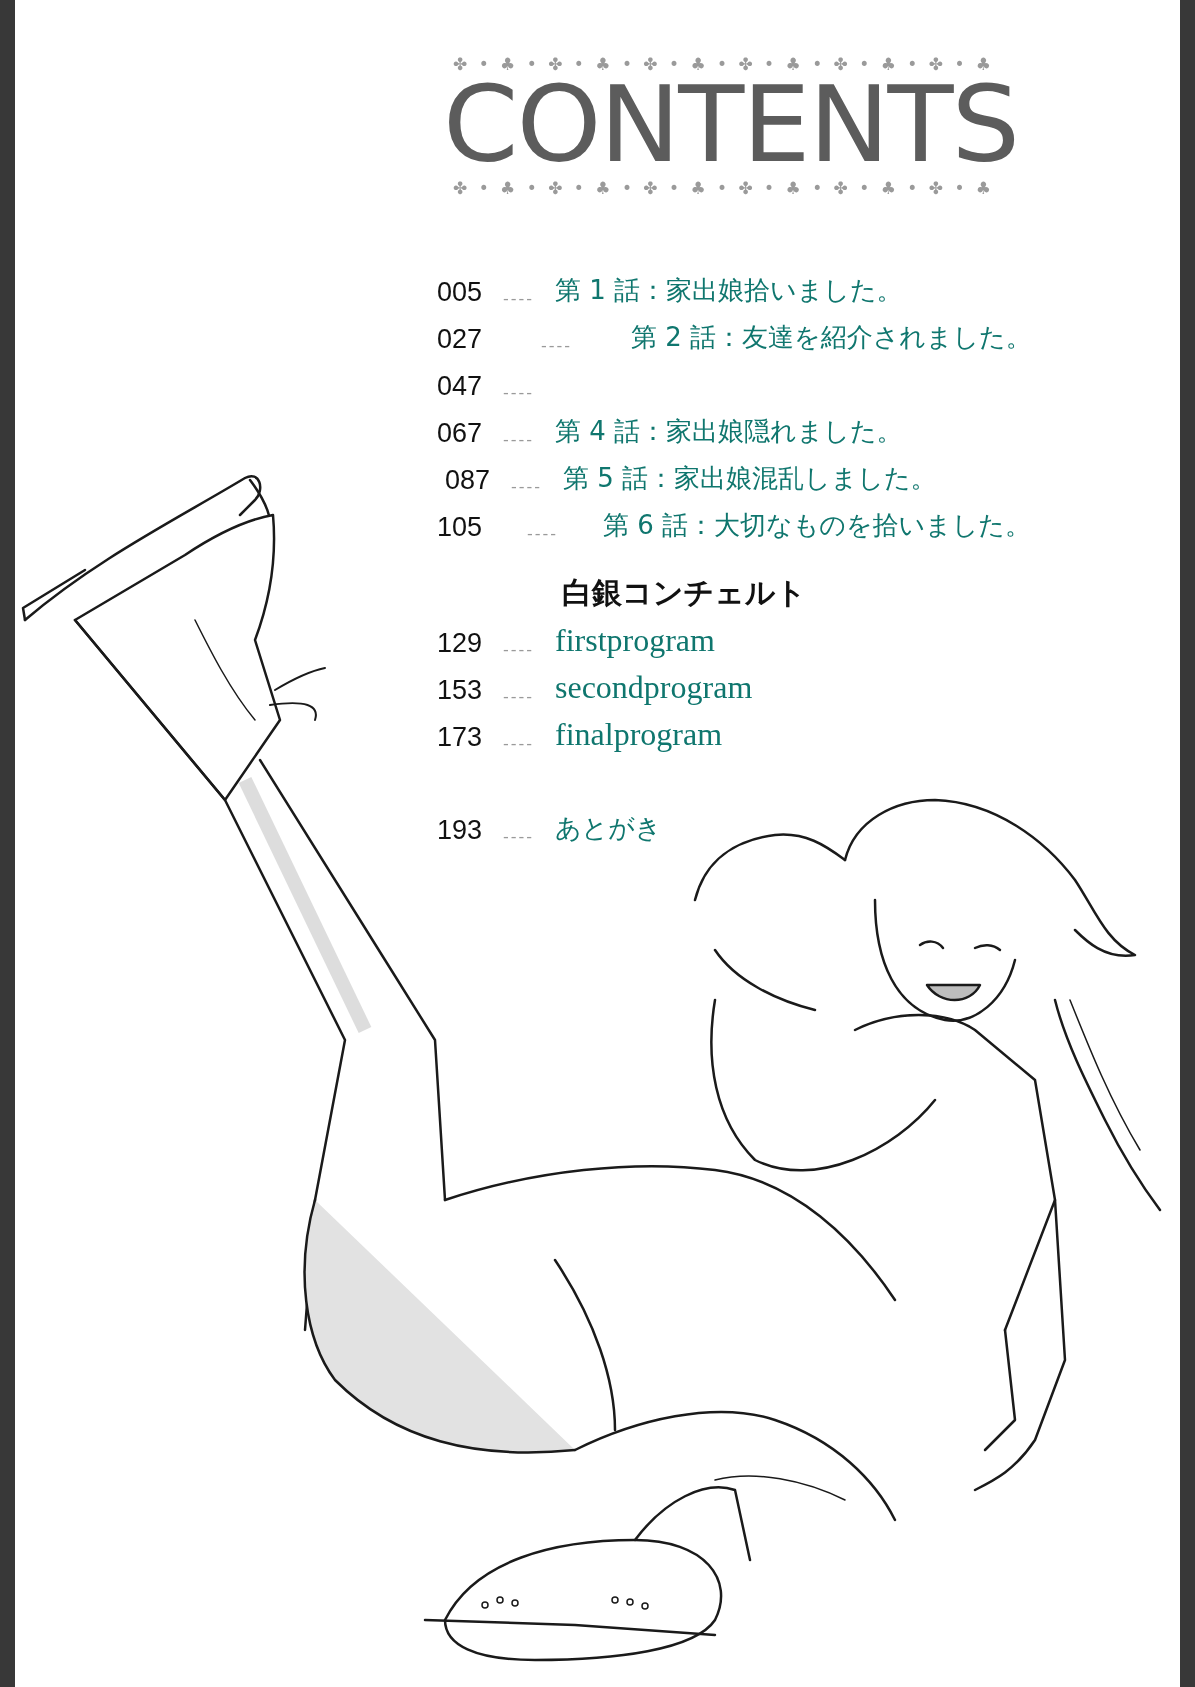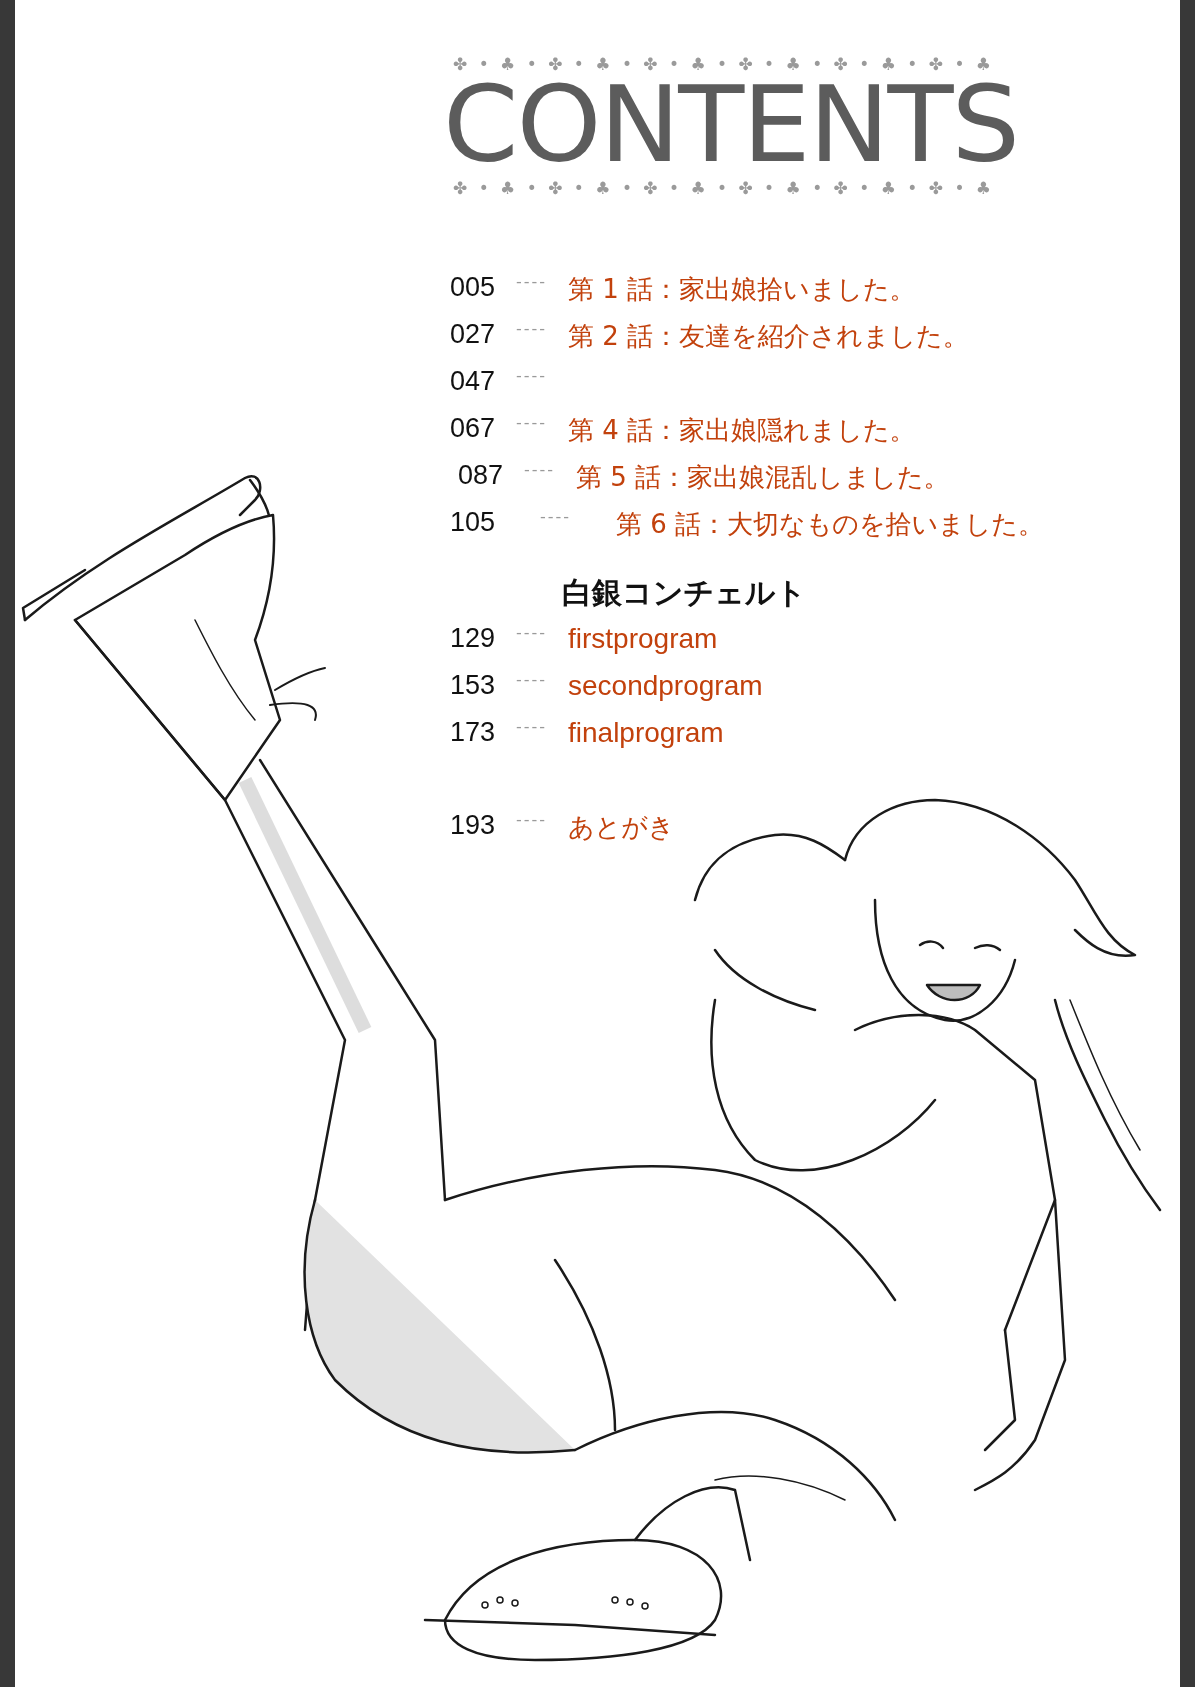--- a/index.html
+++ b/index.html
@@ -23,25 +23,25 @@
     position: absolute; left: 428px; top: 70px; width: 560px; height: 110px;
     font-family: "DejaVu Sans", sans-serif; font-size: 106px; font-weight: normal;
     color: #5c5c5c; letter-spacing: -2px; line-height: 110px;
     transform: scaleX(1.02); transform-origin: left;
   }
 
   .section-title {
     position: absolute; font-weight: bold; font-size: 30px; color: #111;
     font-family: "DejaVu Sans", sans-serif; white-space: nowrap;
   }
-  .toc-row { position: absolute; left: 435px; height: 36px; display: flex; align-items: flex-start; white-space: nowrap; }
+  .toc-row { position: absolute; left: 422px; height: 36px; display: flex; align-items: flex-end; white-space: nowrap; }
   .toc-row .page-num { width: 56px; font-size: 27px; color: #111; font-family: "Liberation Sans", sans-serif; }
   .toc-row .leader { width: 62px; color: #9a9a9a; font-size: 16px; letter-spacing: 2px; padding-left: 10px; box-sizing: border-box; }
-  .toc-row .entry { font-size: 26px; color: #c2410c; font-family: "DejaVu Sans", sans-serif; }
-  .toc-row .entry.latin { font-family: Liberation Sans, sans-serif; font-size: 28px; }
+  .toc-row .entry { font-size: 26px; color: #0f766e; font-family: "DejaVu Sans", sans-serif; }
+  .toc-row .entry.latin { font-family: Liberation Serif, serif; font-size: 32px; }
 
   .illustration { position: absolute; left: 0; top: 0; width: 1165px; height: 1687px; pointer-events: none; }
 </style>
 </head>
 <body>
 
 <div class="bar-left"></div>
 <div class="bar-right"></div>
 
 <div class="page">
@@ -105,21 +105,21 @@
   <div class="ornament top">✤ • ♣ • ✤ • ♣ • ✤ • ♣ • ✤ • ♣ • ✤ • ♣ • ✤ • ♣ • ✤ • ♣ • ✤ • ♣ •</div>
   <div class="title">CONTENTS</div>
   <div class="ornament bottom">✤ • ♣ • ✤ • ♣ • ✤ • ♣ • ✤ • ♣ • ✤ • ♣ • ✤ • ♣ • ✤ • ♣ • ✤ • ♣ •</div>
 
 
   <div class="toc-row" style="top:272px;">
     <span class="page-num">005</span>
     <span class="leader">----</span>
     <span class="entry">第 1 話：家出娘拾いました。</span>
   </div>
-  <div class="toc-row" style="top:319px;">
+  <div class="toc-row" style="top:319px;gap:38px;">
     <span class="page-num">027</span>
     <span class="leader">----</span>
     <span class="entry">第 2 話：友達を紹介されました。</span>
   </div>
   <div class="toc-row" style="top:366px;">
     <span class="page-num">047</span>
     <span class="leader">----</span>
   </div>
   <div class="toc-row" style="top:413px;">
     <span class="page-num">067</span>

